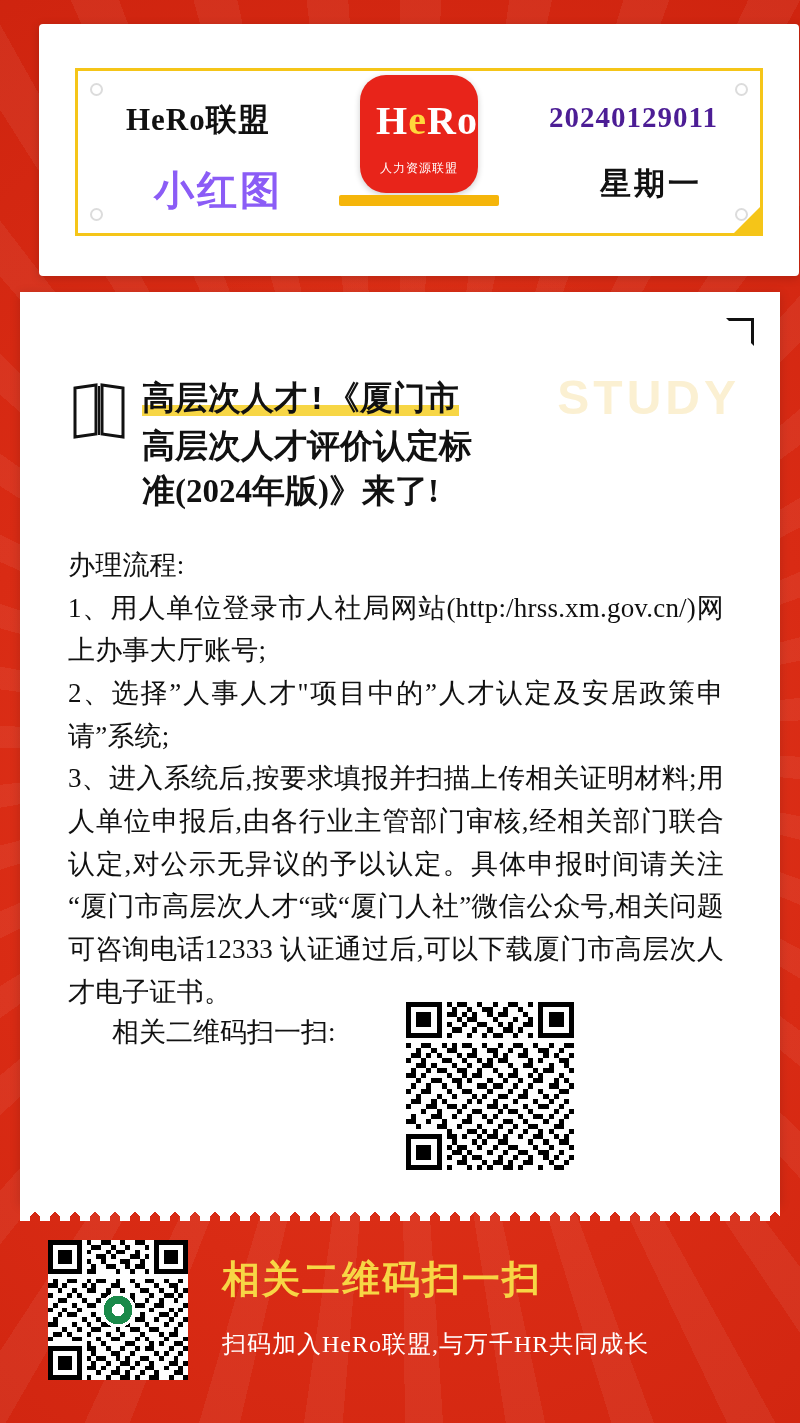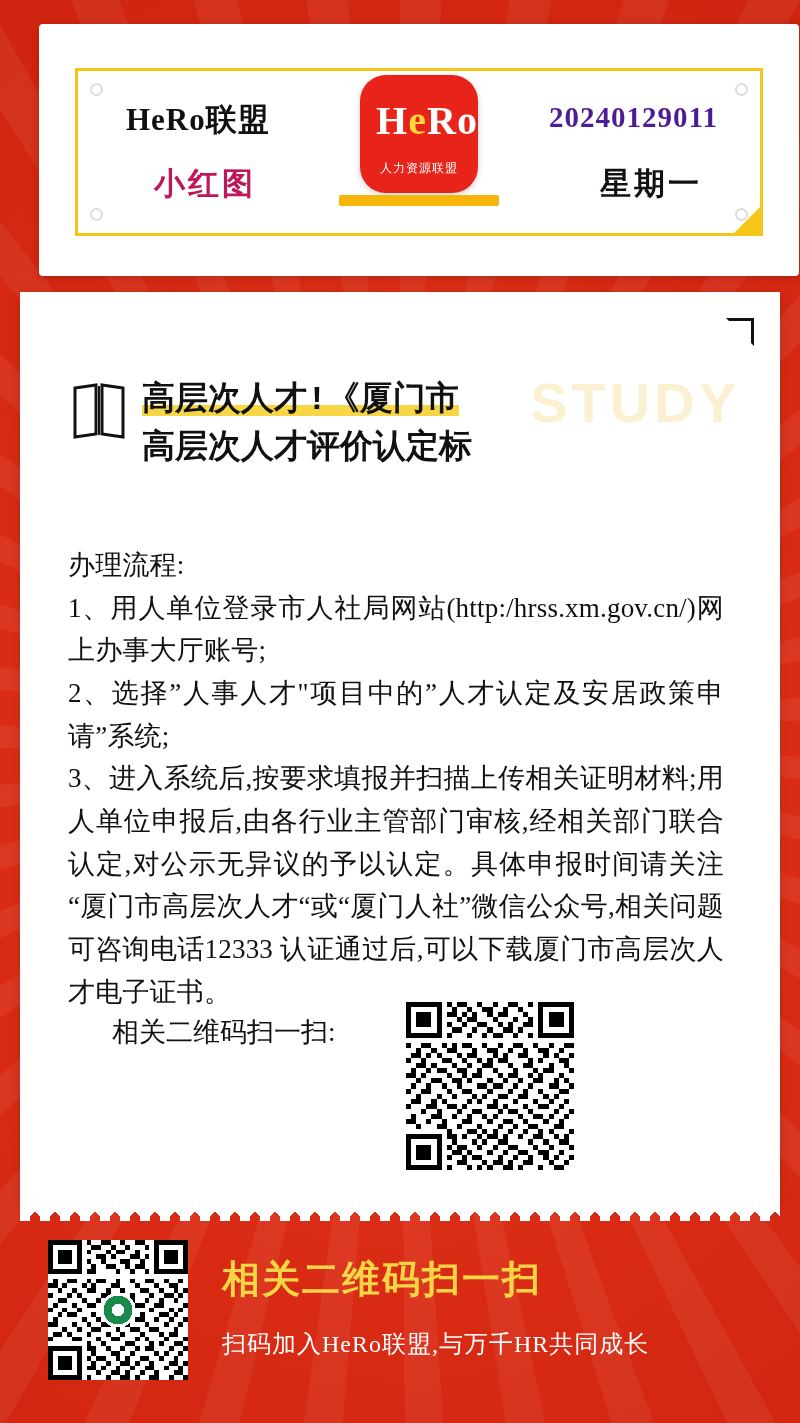--- a/index.html
+++ b/index.html
@@ -83,23 +83,23 @@
     top: 28px;
     font-size: 31px;
     letter-spacing: 1px;
     color: #111;
     font-weight: 700;
   }
   .hdr-left-bottom {
     position: absolute;
     left: 76px;
     top: 92px;
-    font-size: 31px;
+    font-size: 40px;
     letter-spacing: 3px;
-    color: #be185d;
+    color: #8b5cf6;
     font-weight: 700;
   }
   .hdr-right-top {
     position: absolute;
     right: 42px;
     top: 30px;
     font-size: 29px;
     color: #4c1d95;
     letter-spacing: 1px;
     font-weight: 600;
@@ -197,21 +197,21 @@
     height: 0;
     border-left: 23px solid transparent;
     border-top: 23px solid #ffffff;
   }
 
   .watermark {
     position: absolute;
     right: 40px;
     top: 78px;
     font-family: "Liberation Sans", sans-serif;
-    font-size: 56px;
+    font-size: 48px;
     font-weight: 700;
     letter-spacing: 4px;
     color: #fbf0d2;
   }
 
   .book-icon {
     position: absolute;
     left: 52px;
     top: 90px;
     width: 54px;
@@ -342,20 +342,21 @@
       <svg width="54" height="58" viewBox="0 0 54 58">
         <path d="M3 6 L24 3 L24 52 L3 55 Z" fill="none" stroke="#111" stroke-width="3"></path>
         <path d="M51 6 L30 3 L30 52 L51 55 Z" fill="none" stroke="#111" stroke-width="3"></path>
         <line x1="27" y1="4" x2="27" y2="53" stroke="#111" stroke-width="2"></line>
       </svg>
     </div>
 
     <div class="title">
       <div><span class="title-hl">高层次人才!《厦门市</span></div>
       <div><span>高层次人才评价认定标</span></div>
+      <div><span>准(2024年版)》来了!</span></div>
     </div>
 
     <div class="body-text">
       <p class="indent">办理流程:</p>
       <p class="indent">1、用人单位登录市人社局网站(http:/hrss.xm.gov.cn/)网上办事大厅账号;</p>
       <p class="indent">2、选择”人事人才"项目中的”人才认定及安居政策申请”系统;</p>
       <p class="indent">3、进入系统后,按要求填报并扫描上传相关证明材料;用人单位申报后,由各行业主管部门审核,经相关部门联合认定,对公示无异议的予以认定。具体申报时间请关注“厦门市高层次人才“或“厦门人社”微信公众号,相关问题可咨询电话12333 认证通过后,可以下载厦门市高层次人才电子证书。</p>
     </div>
 
     <div class="qr-label">相关二维码扫一扫:</div>

